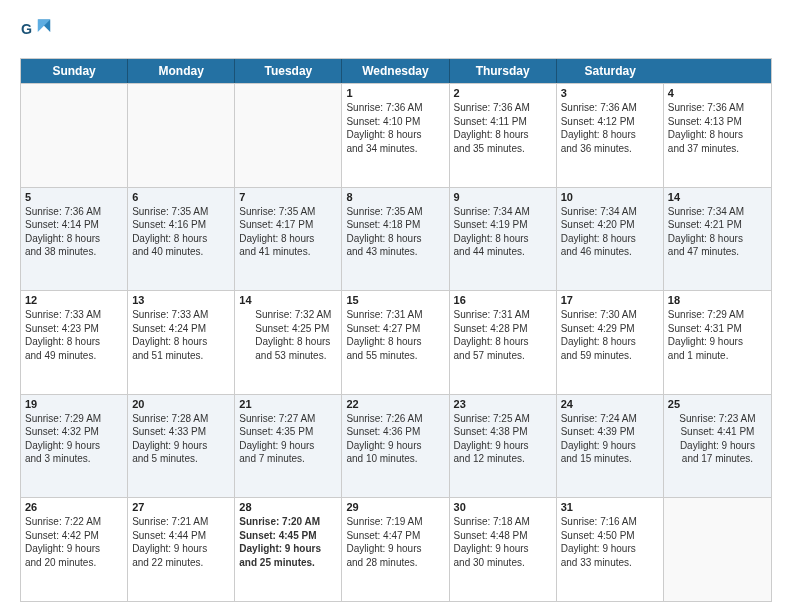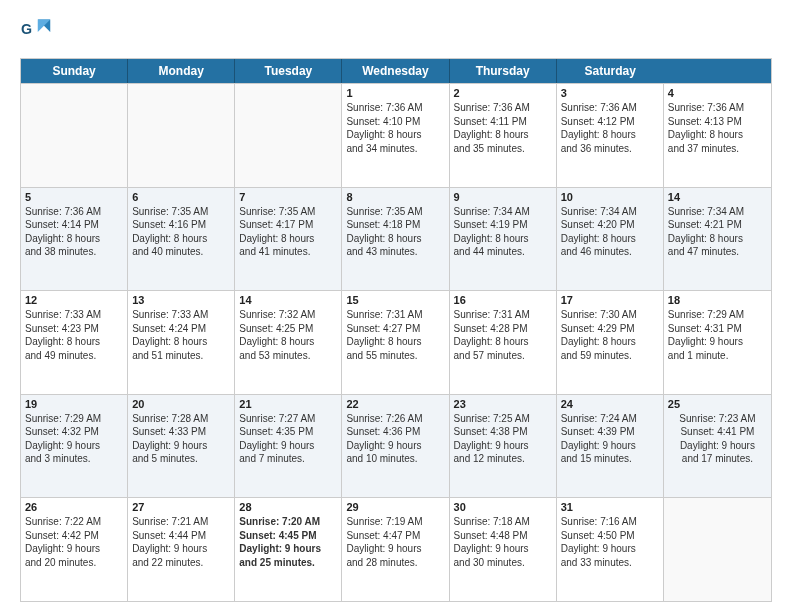--- a/index.html
+++ b/index.html
@@ -237,21 +237,21 @@
           </div>
           <div class="cal-cell">
             <div class="day-num">13</div>
             <div class="day-info" style="white-space: pre-line;">Sunrise: 7:33 AM
 Sunset: 4:24 PM
 Daylight: 8 hours
 and 51 minutes.</div>
           </div>
           <div class="cal-cell">
             <div class="day-num">14</div>
-            <div class="day-info" style="white-space: pre-line;">Sunrise: 7:32 AM
+            <div class="day-info" style="white-space: pre-line; margin-left: 16px;">Sunrise: 7:32 AM
 Sunset: 4:25 PM
 Daylight: 8 hours
 and 53 minutes.</div>
           </div>
           <div class="cal-cell">
             <div class="day-num">15</div>
             <div class="day-info" style="white-space: pre-line;">Sunrise: 7:31 AM
 Sunset: 4:27 PM
 Daylight: 8 hours
 and 55 minutes.</div>

